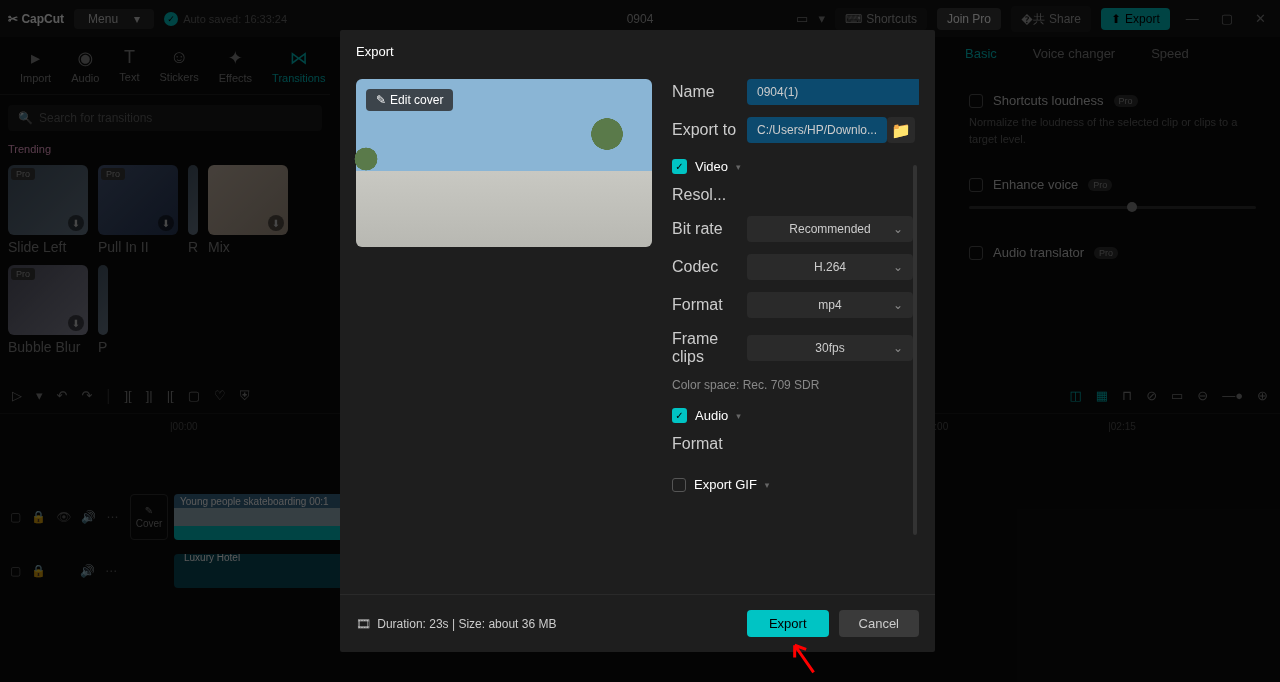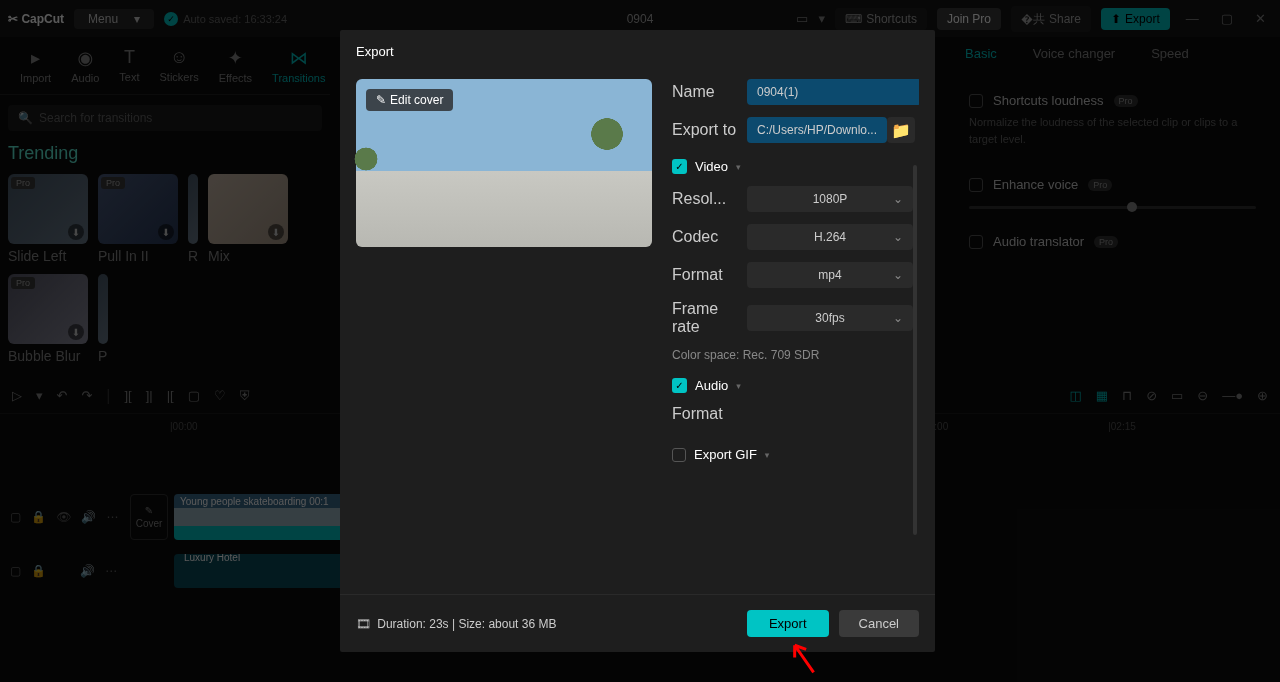--- a/index.html
+++ b/index.html
@@ -19,21 +19,21 @@
 .left-col { width: 330px; display: flex; flex-direction: column; }
 .tabs-row { display: flex; padding: 8px 10px; border-bottom: 1px solid #222; }
 .tab-item { display: flex; flex-direction: column; align-items: center; gap: 3px; padding: 2px 10px; font-size: 11px; color: #888; }
 .tab-item.active { color: #00c4c4; }
 .tab-icon { font-size: 18px; }
 .side-panel { display: flex; flex: 1; }
 .side-nav { width: 120px; padding: 10px 8px; }
 .side-nav-item { background: #1a2626; color: #00c4c4; padding: 5px 10px; border-radius: 4px; font-size: 12px; }
 .browser { flex: 1; padding: 10px 8px; }
 .search-box { background: #1a1a1a; border-radius: 4px; padding: 6px 10px; color: #666; font-size: 12px; margin-bottom: 12px; display:flex; align-items:center; gap:6px;}
-.cat-title { color: #5eead4; font-size: 18px; margin-bottom: 10px; }
+.cat-title { color: #f9a8d4; font-size: 11px; margin-bottom: 10px; }
 .thumb-grid { display: flex; flex-wrap: wrap; gap: 10px; }
 .thumb-item { width: 80px; }
 .thumb-img { width: 80px; height: 70px; background: linear-gradient(135deg, #4a5a6a, #6a7a8a); border-radius: 6px; position: relative; }
 .thumb-blur { background: linear-gradient(135deg, #5a5a6a, #8a8a9a); filter: blur(0); }
 .pro-badge { position: absolute; top: 3px; left: 3px; background: #3a3a3a; color: #aaa; font-size: 9px; padding: 1px 5px; border-radius: 3px; }
 .dl-icon { position: absolute; bottom: 4px; right: 4px; width: 16px; height: 16px; background: rgba(0,0,0,0.5); border-radius: 50%; color: #ccc; font-size: 10px; display: flex; align-items: center; justify-content: center; }
 .thumb-label { color: #888; font-size: 14px; margin-top: 4px; white-space: nowrap; overflow: hidden; text-overflow: ellipsis; }
 .right-col { flex: 1; display: flex; flex-direction: column; }
 .right-tabs { display: flex; gap: 36px; padding: 16px 20px; font-size: 13px; }
 .rtab { color: #888; }
@@ -212,21 +212,21 @@
       </div>
     <div class="opt-desc">Normalize the loudness of the selected clip or clips to a target level.</div>
     <div class="opt-row" style="margin-top:30px">
         <span class="checkbox-off"></span>
         <span>Enhance voice</span>
         <span class="pro-tag">Pro</span>
       </div>
     <div class="slider-track">
         <div class="slider-thumb"></div>
       </div>
-    <div class="opt-row" style="margin-top:25px">
+    <div class="opt-row" style="margin-top:36px">
         <span class="checkbox-off"></span>
         <span>Audio translator</span>
         <span class="pro-tag">Pro</span>
       </div>
   </div>
 </div>
 
 <div style="position:absolute; left:0; top:378px; width:100%; height:304px;">
   <div class="toolbar">
     <span class="tool-ic">▷</span>
@@ -321,32 +321,35 @@
             </div>
         </div>
       </div>
       <div class="section-header">
         <span class="check-on">✓</span>
         <span>Video</span>
           <span style="color:#666;font-size:9px">▾</span>
       </div>
       <div class="field-row">
           <span class="field-label">Resol...</span>
-          <div class="dropdown">1080P</div>
+        </div>
+      <div class="field-row">
+          <span class="field-label">Bit rate</span>
+          <div class="dropdown">Recommended</div>
         </div>
       <div class="field-row">
           <span class="field-label">Codec</span>
           <div class="dropdown">H.264</div>
         </div>
       <div class="field-row">
           <span class="field-label">Format</span>
           <div class="dropdown">mp4</div>
         </div>
       <div class="field-row">
-          <span class="field-label">Frame rate</span>
+          <span class="field-label">Frame clips</span>
           <div class="dropdown">30fps</div>
         </div>
       <div class="colorspace">Color space: Rec. 709 SDR</div>
       <div class="section-header">
         <span class="check-on">✓</span>
         <span>Audio</span>
           <span style="color:#666;font-size:9px">▾</span>
       </div>
       <div class="field-row">
           <span class="field-label">Format</span>

